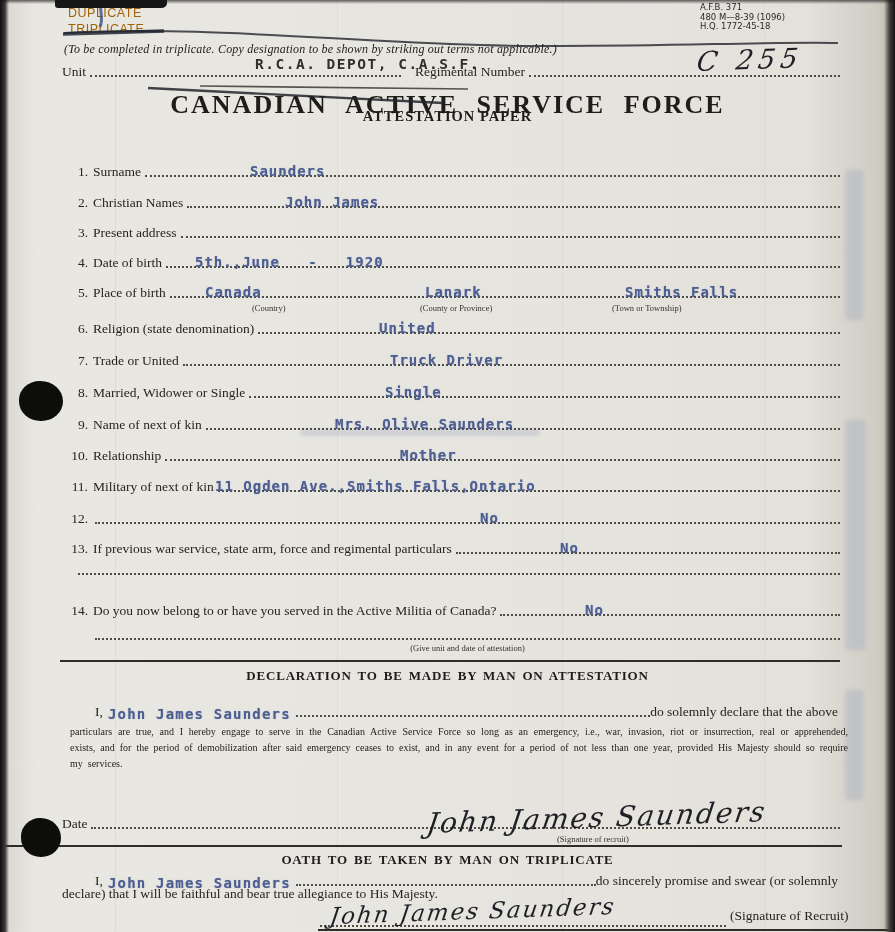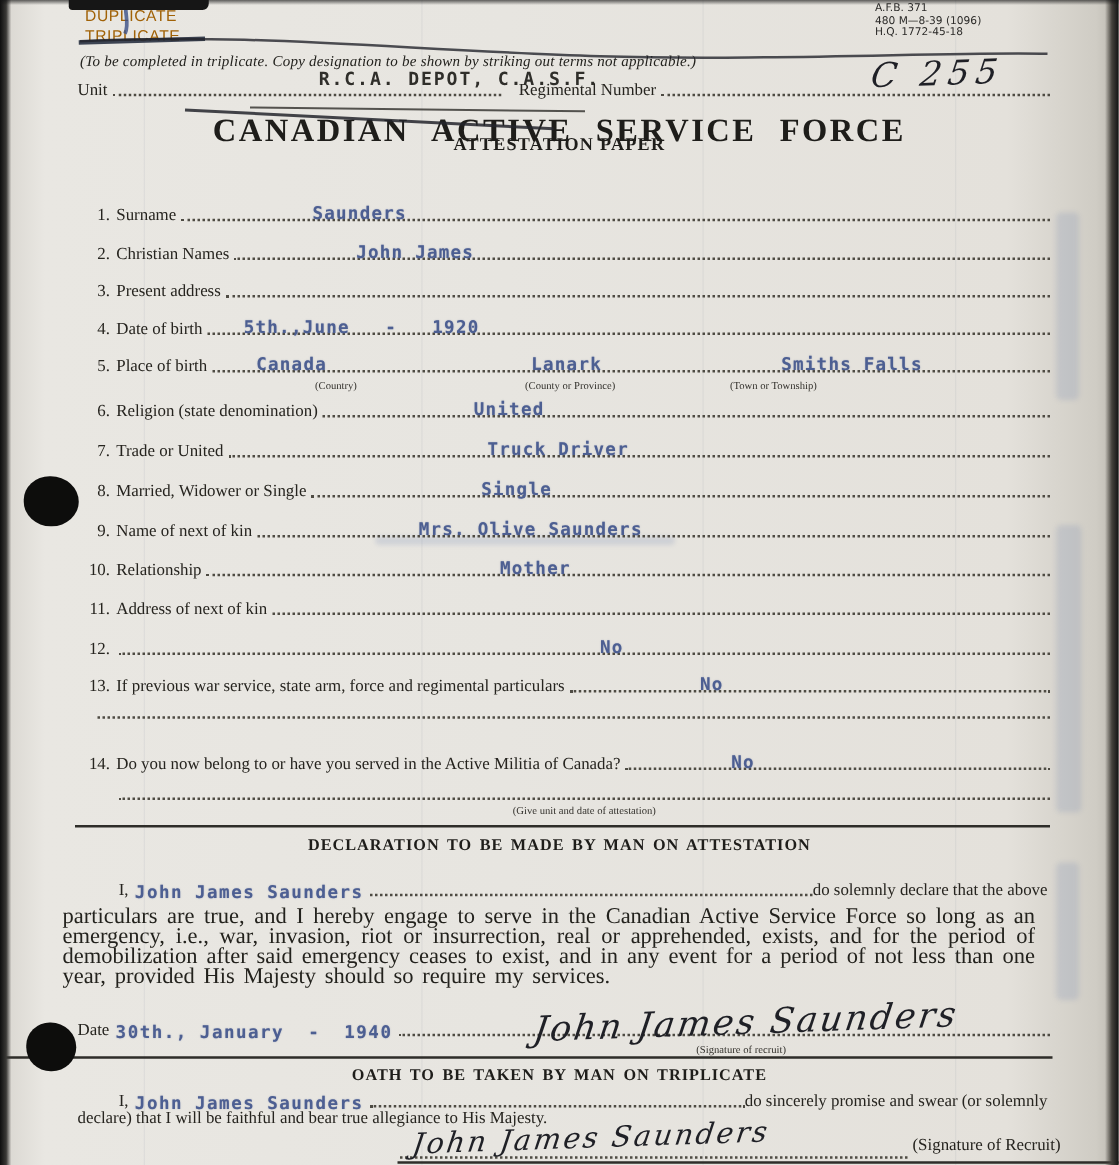--- a/index.html
+++ b/index.html
@@ -29,21 +29,21 @@
   .lbl{flex:none;padding-right:2px;white-space:nowrap}
   .dots{flex:1;border-bottom:2px dotted #4e4b43;margin:0 0 3px 2px;height:2px}
   .dotsOnly{position:absolute;border-bottom:2px dotted #4e4b43;height:2px}
   .typed{position:absolute;bottom:1px;font-family:"DejaVu Sans Mono",monospace;font-size:14px;font-weight:bold;color:#4d5f92;letter-spacing:1px;white-space:pre;text-shadow:0 0 1px rgba(77,95,146,.55)}
   .typed-inline{font-family:"DejaVu Sans Mono",monospace;font-size:14px;font-weight:bold;color:#4d5f92;letter-spacing:1.2px;white-space:pre;text-shadow:0 0 1px rgba(77,95,146,.55);transform:translateY(2px);padding:0 3px}
   .subcap{position:absolute;font-size:8.5px;color:#33312c}
   .heading{position:absolute;left:0;width:895px;text-align:center;font-weight:bold;color:#1e1d1a}
   .title{font-size:26px;letter-spacing:2px;word-spacing:10px}
   .subtitle{font-size:14.5px;letter-spacing:1px}
   .sechead{font-size:13px;letter-spacing:.8px;word-spacing:2px}
-  .para{position:absolute;left:50px;width:778px;font-size:18px;line-height:16px;text-align:justify;word-spacing:2.5px;color:#23221d}
+  .para{position:absolute;left:70px;width:778px;font-size:10px;line-height:16px;text-align:justify;word-spacing:2.5px;color:#23221d}
   .rule{position:absolute;height:2px;background:#2e2d29}
   svg.ink{position:absolute;left:0;top:0;pointer-events:none}
 </style>
 </head>
 <body>
 
 <div class="abs fold" style="left:115px"></div>
 <div class="abs fold" style="left:337px"></div>
 <div class="abs fold" style="left:562px"></div>
 <div class="abs fold" style="left:764px"></div>
@@ -99,21 +99,21 @@
 <div class="frow" style="top:281px">
   <span class="num">5.</span>
   <span class="lbl">Place of birth</span>
   <span class="dots"></span>
   <span class="typed" style="left:143px">Canada</span>
   <span class="typed" style="left:363px">Lanark</span>
   <span class="typed" style="left:563px">Smiths Falls</span>
 </div>
 <div class="abs subcap" style="left:252px;top:303px">(Country)</div>
 <div class="abs subcap" style="left:420px;top:303px">(County or Province)</div>
-<div class="abs subcap" style="left:584px;top:303px">(Town or Township)</div>
+<div class="abs subcap" style="left:612px;top:303px">(Town or Township)</div>
 
 <div class="frow" style="top:317px">
   <span class="num">6.</span>
   <span class="lbl">Religion (state denomination)</span>
   <span class="dots"></span>
   <span class="typed" style="left:317px">United</span>
 </div>
 <div class="frow" style="top:349px">
   <span class="num">7.</span>
   <span class="lbl">Trade or United</span>
@@ -133,22 +133,23 @@
   <span class="typed" style="left:273px">Mrs. Olive Saunders</span>
 </div>
 <div class="frow" style="top:444px">
   <span class="num">10.</span>
   <span class="lbl">Relationship</span>
   <span class="dots"></span>
   <span class="typed" style="left:338px">Mother</span>
 </div>
 <div class="frow" style="top:475px">
   <span class="num">11.</span>
-  <span class="lbl">Address of next of kin</span>
-  <span class="dots"></span>
+  <span class="lbl">Military of next of kin</span>
+  <span class="dots"></span>
+  <span class="typed" style="left:153px">11 Ogden Ave.,Smiths Falls,Ontario</span>
 </div>
 <div class="frow" style="top:507px">
   <span class="num">12.</span>
   <span class="dots"></span>
   <span class="typed" style="left:418px">No</span>
 </div>
 <div class="frow" style="top:537px">
   <span class="num">13.</span>
   <span class="lbl">If previous war service, state arm, force and regimental particulars</span>
   <span class="dots"></span>
@@ -170,21 +171,20 @@
 <div class="frow" style="top:700px;left:95px;width:745px">
   <span class="lbl">I,</span>
   <span class="typed-inline">John James Saunders</span>
   <span class="dots"></span>
   <span class="lbl">do solemnly declare that the above</span>
 </div>
 <div class="para" style="top:724px">particulars are true, and I hereby engage to serve in the Canadian Active Service Force so long as an emergency, i.e., war, invasion, riot or insurrection, real or apprehended, exists, and for the period of demobilization after said emergency ceases to exist, and in any event for a period of not less than one year, provided His Majesty should so require my services.</div>
 
 <div class="frow" style="top:812px">
   <span class="lbl">Date</span>
-  <span class="typed-inline">30th., January  -  1940</span>
   <span class="dots"></span>
   <span class="script" style="position:absolute;left:365px;bottom:-2px;font-size:28px">John James Saunders</span>
   <span class="subcap" style="left:495px;top:22px">(Signature of recruit)</span>
 </div>
 
 <div class="rule" style="top:845px;left:4px;width:838px"></div>
 
 <div class="heading sechead" style="top:852px">OATH TO BE TAKEN BY MAN ON TRIPLICATE</div>
 <div class="frow" style="top:869px;left:95px;width:745px">
   <span class="lbl">I,</span>

